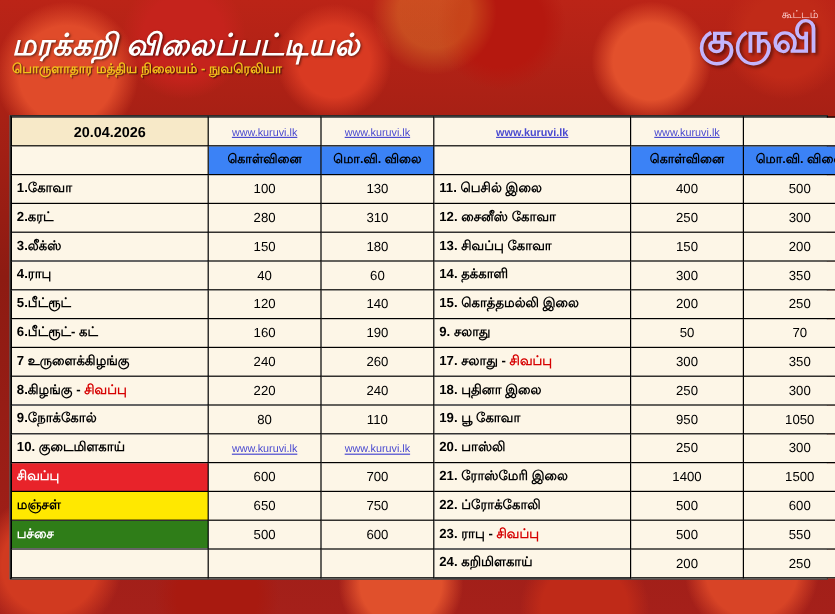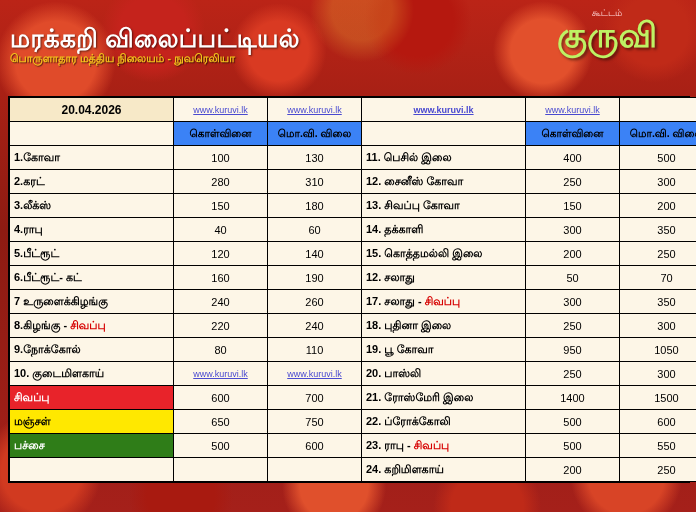--- a/index.html
+++ b/index.html
@@ -34,29 +34,30 @@
       radial-gradient(circle at 52% 2%, rgba(255,200,60,.25) 0 30px, rgba(255,200,60,0) 52px);
   }
 
   
   .header{position:absolute;left:0;top:0;width:696px;height:92px;}
   .title{
     position:absolute;left:10px;top:24px;
     color:#ffffff;font-size:25px;font-weight:bold;
     text-shadow:1px 1px 2px rgba(0,0,0,.55);
     letter-spacing:.3px;
+    font-style:italic;
   }
   .subtitle{
     position:absolute;left:10px;top:52px;
     color:#f3c01b;font-size:11px;font-weight:bold;
     text-shadow:1px 1px 1px rgba(0,0,0,.6);
   }
-  .logo{position:absolute;right:14px;top:8px;text-align:center;width:150px;}
+  .logo{position:absolute;right:14px;top:8px;text-align:right;width:150px;font-family:Liberation Mono, monospace;}
   .logo .kuruvi{
-    color:#bef264;font-size:34px;font-weight:bold;line-height:34px;
+    color:#c4b5fd;font-size:34px;font-weight:bold;line-height:34px;
     text-shadow:2px 2px 3px rgba(0,0,0,.5);
   }
   .logo .kuruvi-small{
     color:#ffd7d7;font-size:9px;line-height:10px;
   }
   .logo .url{color:#ffffff;font-size:10px;margin-top:2px;}
 
   
   .card{
     position:absolute;left:8px;top:96px;width:680px;
@@ -160,21 +161,21 @@
           <td class="c-price">120</td>
           <td class="c-price">140</td>
           <td class="c-name nowrap">15. கொத்தமல்லி இலை</td>
           <td class="c-price">200</td>
           <td class="c-price">250</td>
         </tr>
         <tr>
           <td class="c-name nowrap">6.பீட்ரூட்- கட்</td>
           <td class="c-price">160</td>
           <td class="c-price">190</td>
-          <td class="c-name nowrap">12. சலாது</td>
+          <td class="c-name nowrap">9. சலாது</td>
           <td class="c-price">50</td>
           <td class="c-price">70</td>
         </tr>
         <tr>
           <td class="c-name nowrap">7 உருளைக்கிழங்கு</td>
           <td class="c-price">240</td>
           <td class="c-price">260</td>
           <td class="c-name nowrap"><span>17. சலாது - </span><span class="red-txt">சிவப்பு</span></td>
           <td class="c-price">300</td>
           <td class="c-price">350</td>

